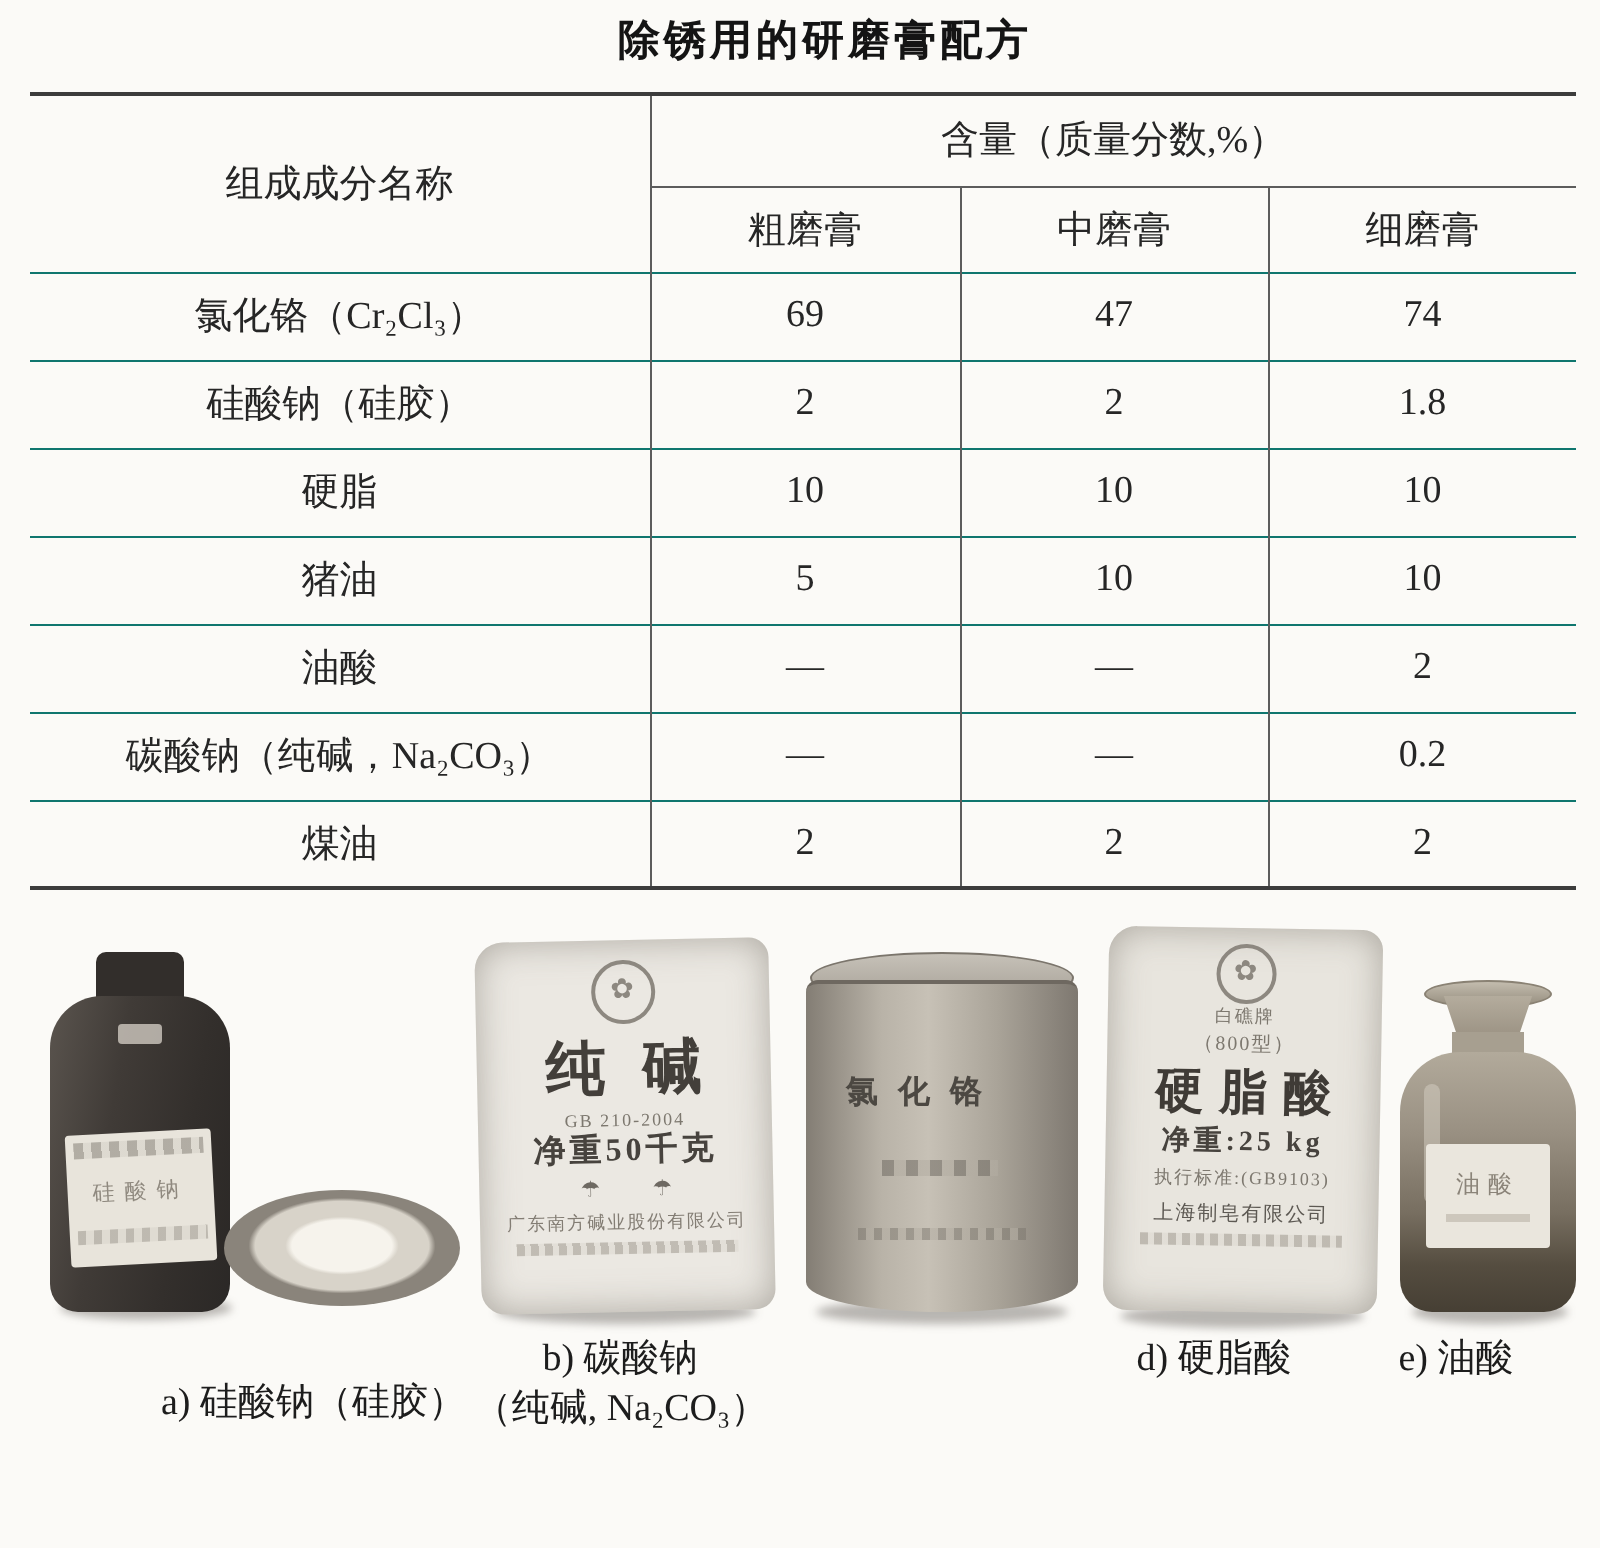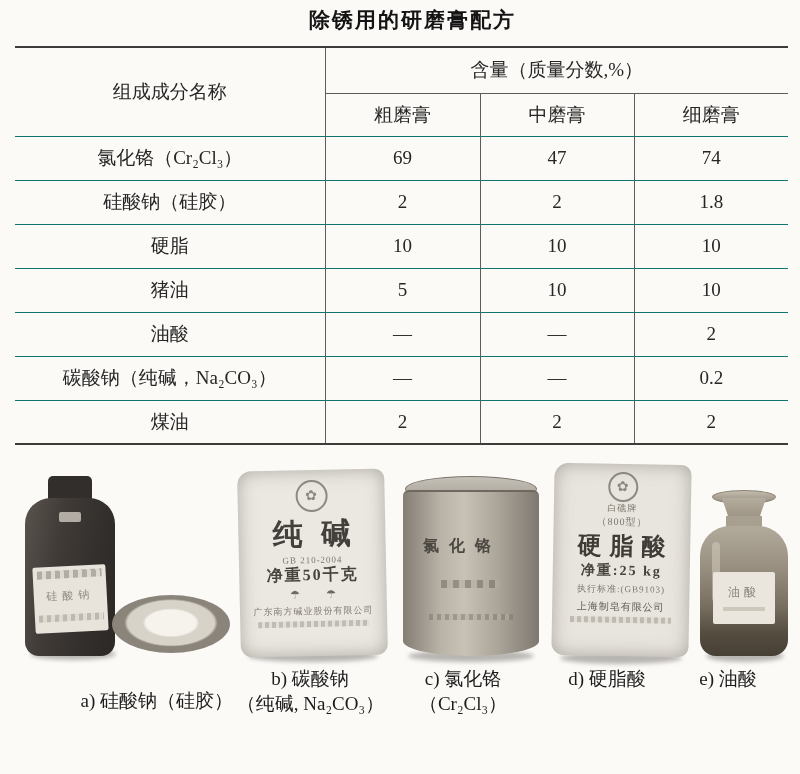--- a/index.html
+++ b/index.html
@@ -218,19 +218,17 @@
       <div class="label">
         <div class="txt">油酸</div>
         <div class="ln"></div>
       </div>
     </div>
   </div>
 
   <div class="cap-line" style="left:18px; top:688px; width:215px;text-align:right;">a) 硅酸钠（硅胶）</div>
   <div class="cap-line" style="left:230px; top:666px; width:160px;">b) 碳酸钠</div>
   <div class="cap-line" style="left:218px; top:691px; width:185px;">（纯碱, Na₂CO₃）</div>
-  <div class="cap-line" style="left:408px; top:666px; width:110px;">c) 氯化铬</div>
-  <div class="cap-line" style="left:408px; top:691px; width:110px;">（Cr₂Cl₃）</div>
   <div class="cap-line" style="left:552px; top:666px; width:110px;">d) 硬脂酸</div>
   <div class="cap-line" style="left:683px; top:666px; width:90px;">e) 油酸</div>
 
 
 </div>
 
 </body></html>

